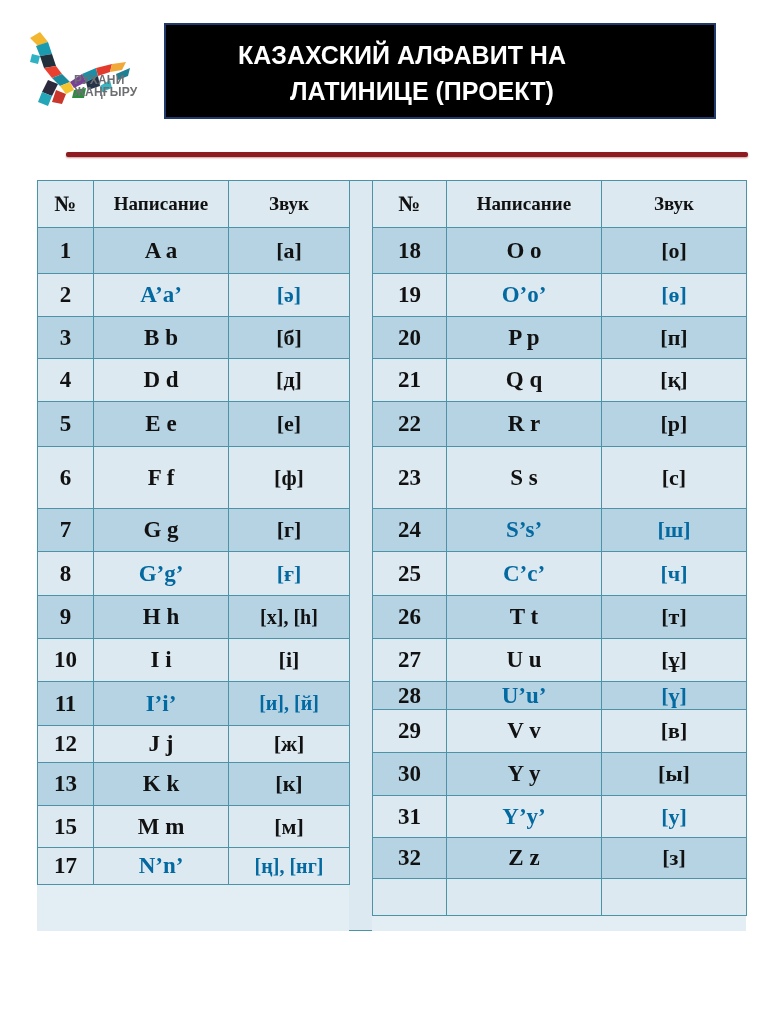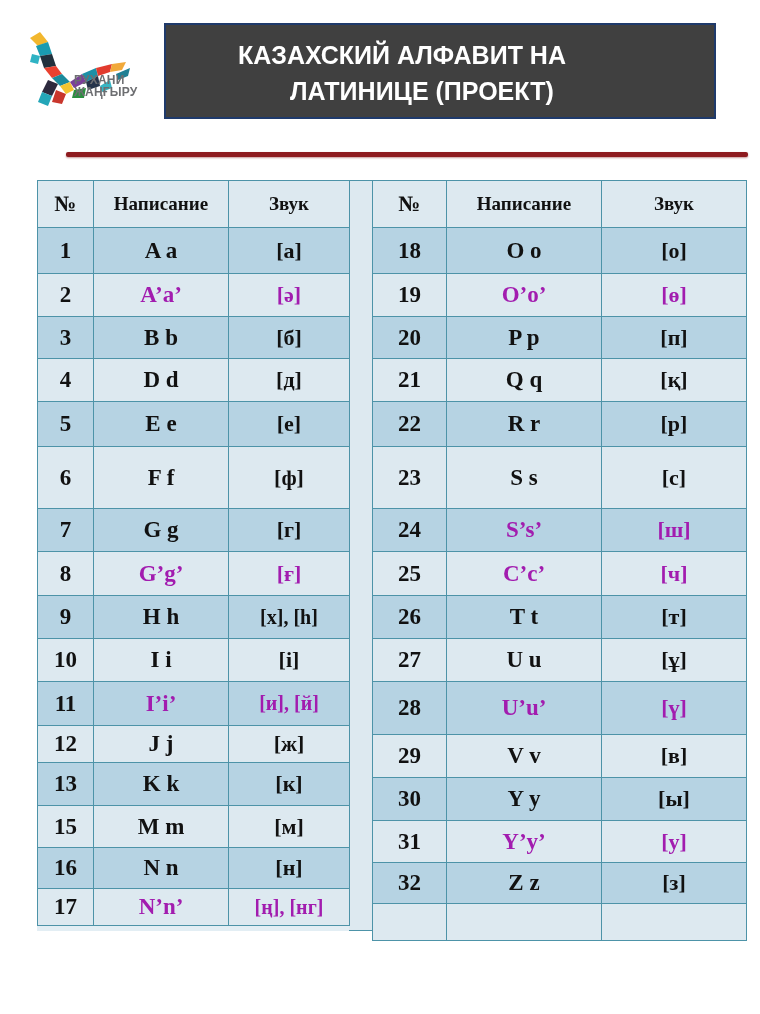--- a/index.html
+++ b/index.html
@@ -1,31 +1,31 @@
 <!DOCTYPE html>
 <html><head>
 <meta charset="utf-8">
 <style>
   html, body { margin:0; padding:0; }
   body { width:760px; height:1014px; background:#ffffff; position:relative; overflow:hidden; font-family:"Liberation Serif", serif; }
   .logo { position:absolute; left:26px; top:24px; width:118px; height:90px; }
   .logo-text { position:absolute; left:48px; top:6px; font-family:"Liberation Sans", sans-serif; font-weight:bold; font-size:12px; line-height:12px; color:#6d6e71; letter-spacing:0.2px;margin-top:44px; }
-  .title-box { position:absolute; left:164px; top:23px; width:552px; height:96px; background:#404040; border:2px solid #1f3a6b; box-sizing:border-box; color:#ffffff; font-family:"Liberation Sans", sans-serif; font-weight:bold; font-size:25px; line-height:34px; }
+  .title-box { position:absolute; left:164px; top:23px; width:552px; height:96px; background:#000000; border:2px solid #1f3a6b; box-sizing:border-box; color:#ffffff; font-family:"Liberation Sans", sans-serif; font-weight:bold; font-size:25px; line-height:34px; }
   .title-line1 { position:absolute; left:72px; top:13px; white-space:nowrap; }
   .title-line2 { position:absolute; left:124px; top:49px; white-space:nowrap; }
   .red-rule { position:absolute; left:66px; top:152px; width:682px; height:5px; background:#8e1b1f; border-radius:2px; box-shadow:0 1px 2px rgba(120,0,0,0.4); }
   .panel { position:absolute; left:37px; top:180px; width:709px; height:751px; background:#e3eef4; }
   .tbl { position:absolute; top:180px; border-collapse:collapse; table-layout:fixed; }
   .tbl td, .tbl th { border:1.5px solid #4d93a8; text-align:center; padding:0; font-weight:bold; color:#111; }
   .tbl th { font-size:19px; height:46px; background:#dde9f0; }
   .tbl th.num { font-size:22px; }
   .tbl td { font-size:23px; }
   .tbl tr.dark td { background:#b6d3e3; }
   .tbl tr.light td { background:#dde9f0; }
-  .tbl td.red { color:#a21caf; }
+  .tbl td.red { color:#0369a1; }
   .tbl td.snd { font-size:22px; }
   .tbl td.snd.small { font-size:20px; }
   #left { left:37px; width:312px; }
   #right { left:372px; width:374px; }
   .gap { position:absolute; left:349px; top:180px; width:23px; height:751px; background:#dde9f0; border-top:1.5px solid #4d93a8; border-bottom:1.5px solid #4d93a8; box-sizing:border-box; }
 </style>
 </head>
 <body>
 
 <div class="logo">
@@ -142,25 +142,20 @@
       <tr class="dark" style="height: 43px;">
         <td>13</td>
         <td>K k</td>
         <td class="snd">[к]</td>
       </tr>
       <tr class="light" style="height: 42px;">
         <td>15</td>
         <td>M m</td>
         <td class="snd">[м]</td>
       </tr>
-      <tr class="dark" style="height: 41px;">
-        <td>16</td>
-        <td>N n</td>
-        <td class="snd">[н]</td>
-      </tr>
       <tr class="light" style="height: 37px;">
         <td>17</td>
         <td class="red">N’n’</td>
         <td class="snd red small">[ң], [нг]</td>
       </tr>
     </tbody>
 </table>
 
 <table class="tbl" id="right">
   <colgroup>
@@ -219,21 +214,21 @@
       <tr class="dark" style="height: 43px;">
         <td>26</td>
         <td>T t</td>
         <td class="snd">[т]</td>
       </tr>
       <tr class="light" style="height: 43px;">
         <td>27</td>
         <td>U u</td>
         <td class="snd">[ұ]</td>
       </tr>
-      <tr class="dark" style="height: 53px; padding-left: 16px;">
+      <tr class="dark" style="height: 28px; padding-left: 16px;">
         <td>28</td>
         <td class="red">U’u’</td>
         <td class="snd red">[ү]</td>
       </tr>
       <tr class="light" style="height: 43px;">
         <td>29</td>
         <td>V v</td>
         <td class="snd">[в]</td>
       </tr>
       <tr class="dark" style="height: 43px;">

